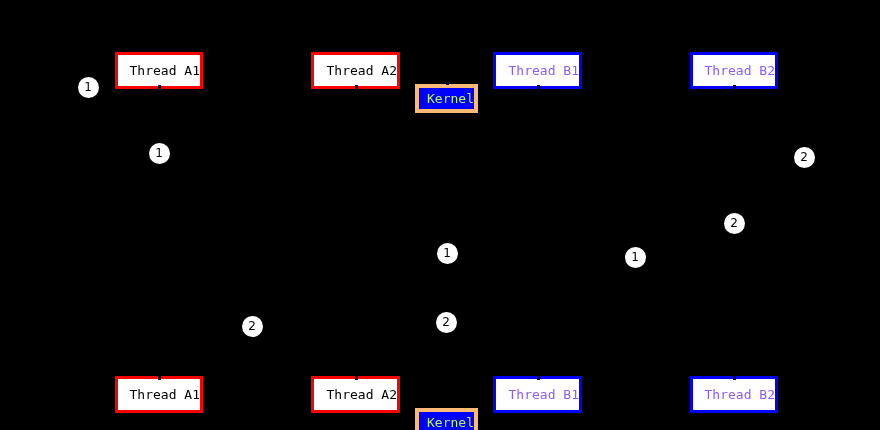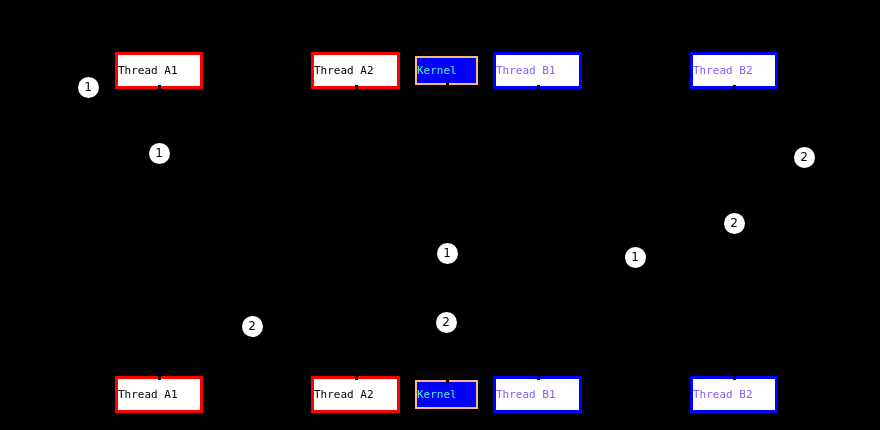--- a/index.html
+++ b/index.html
@@ -23,41 +23,42 @@
     position: absolute;
     width: 1px;
     background: #000000;
   }
   
   .node {
     position: absolute;
     box-sizing: border-box;
     display: flex;
     align-items: center;
-    justify-content: flex-start;
-    font-size: 11px;
+    justify-content: flex-end;
+    font-size: 13px;
     line-height: 1;
     letter-spacing: 0px;
     white-space: nowrap;
     font-family: "DejaVu Sans Mono", "Liberation Mono", monospace;
   }
   .node.red {
     background: #ffffff;
     border: 3px solid #ff0000;
     color: #000000;
   }
   .node.blue {
     background: #ffffff;
     border: 3px solid #0000ff;
     color: #8b5cf6;
   }
   .node.solid-blue {
     background: #0000ff;
-    border: 2px solid #fdba74;
-    color: #5eead4;
+    border: 4px solid #fdba74;
+    color: #bef264;
+    margin-top: 28px;
   }
   
   .stub {
     position: absolute;
     width: 3px;
     height: 4px;
     background: #000000;
   }
   
   .badge {

